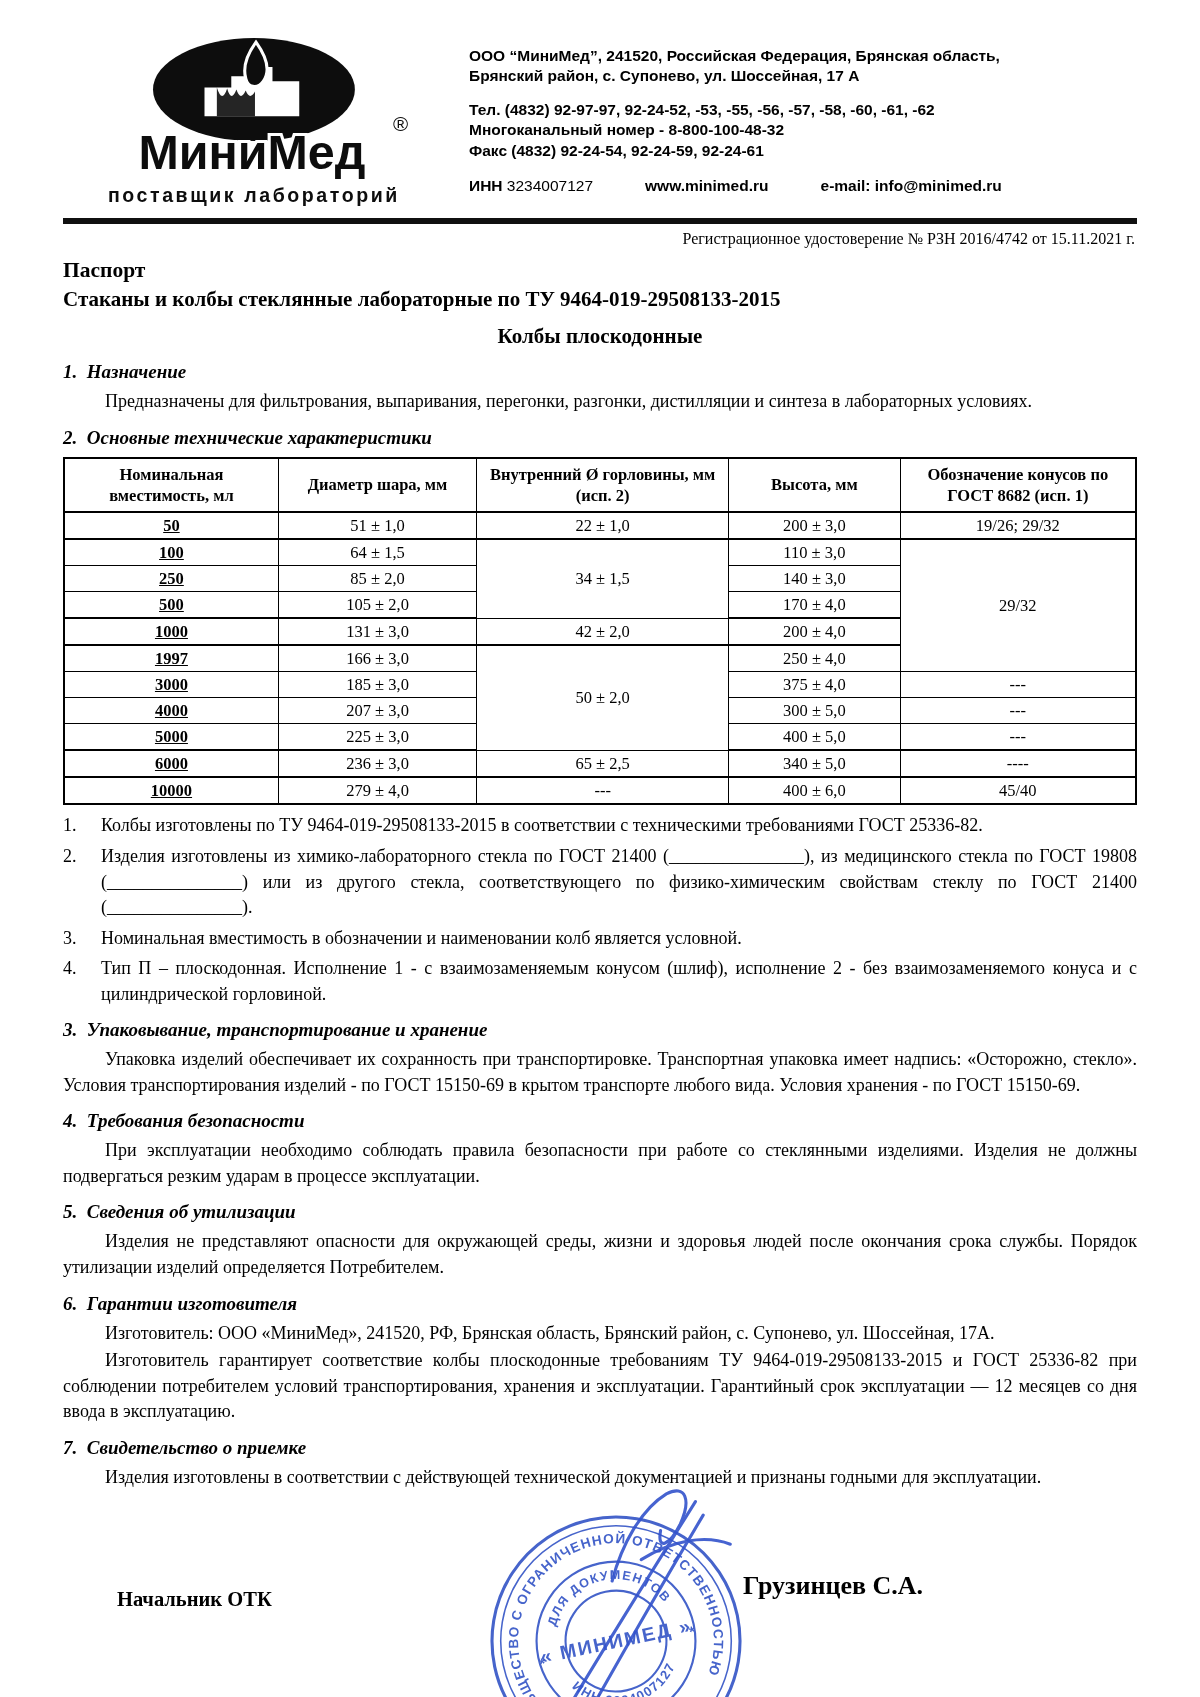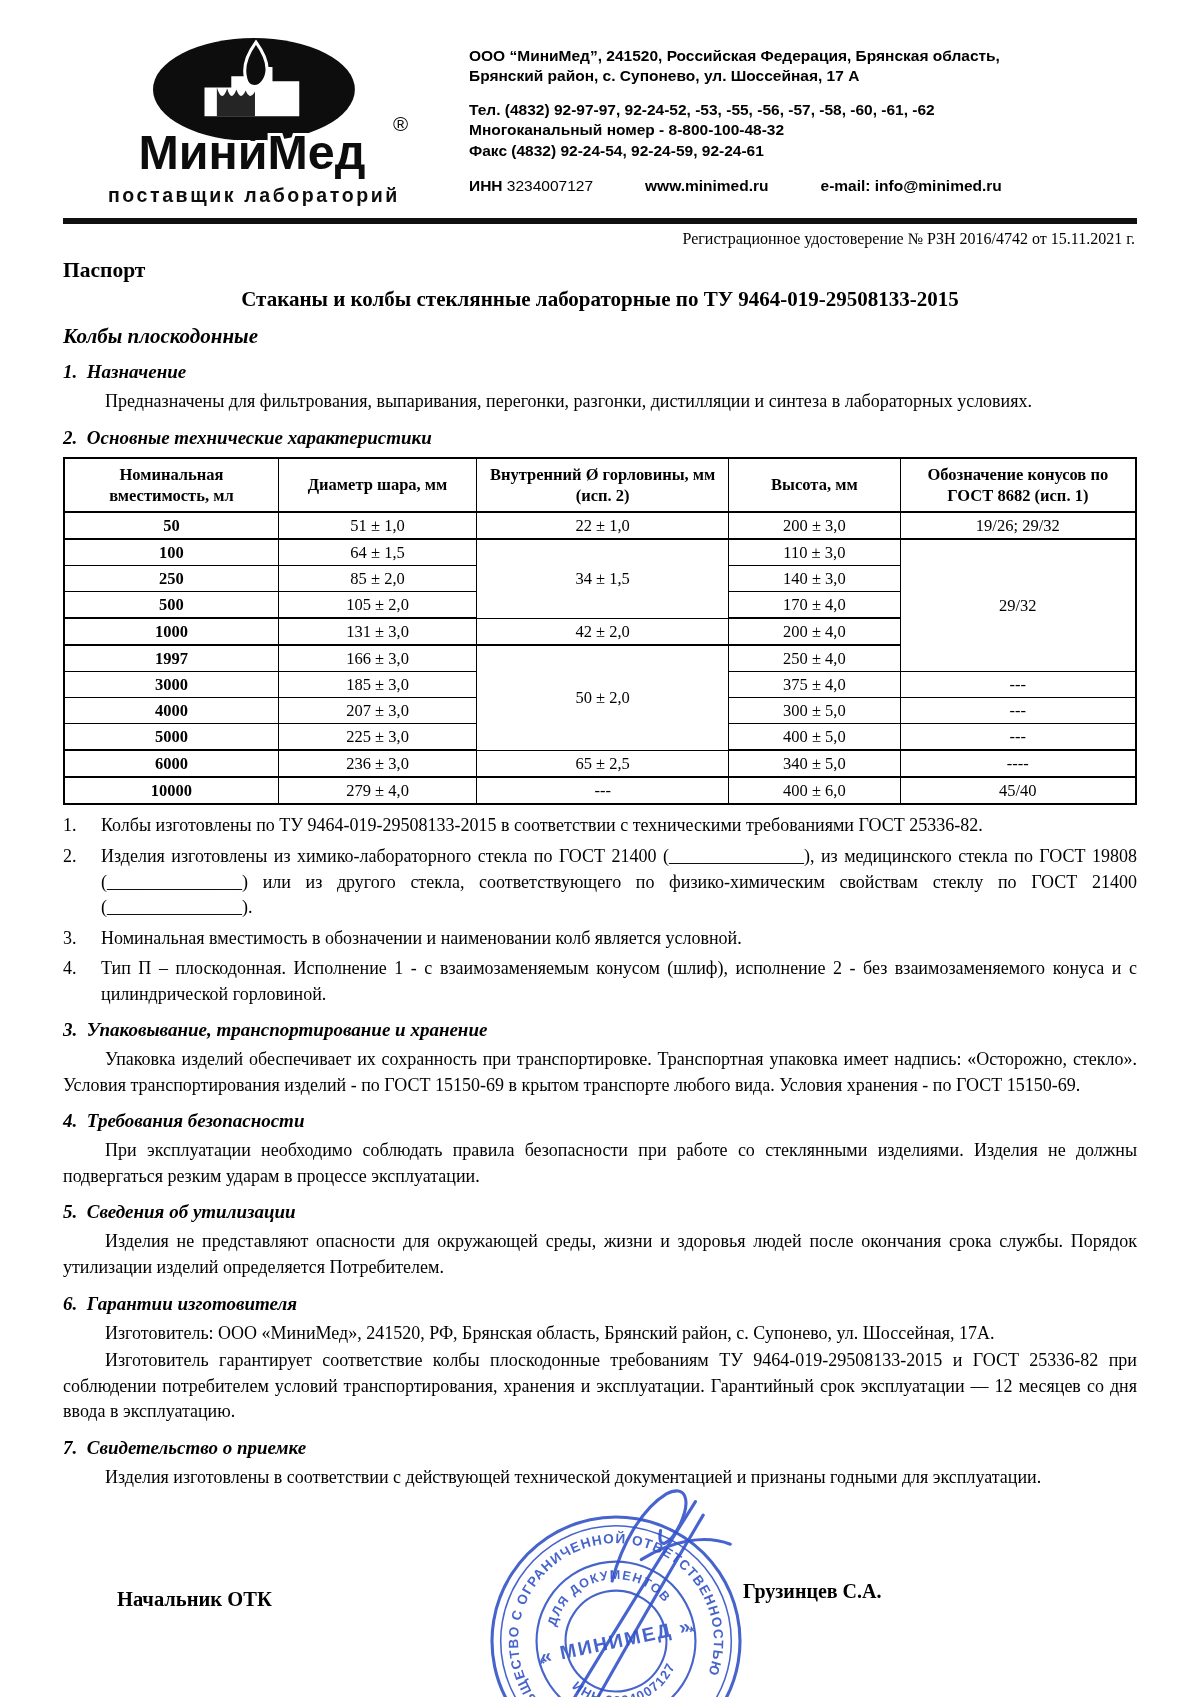--- a/index.html
+++ b/index.html
@@ -17,41 +17,41 @@
     font-size:15.5px; line-height:1.32;
   }
   .contact .gap { height:13px; }
   .contact-bottom { display:flex; margin-top:2px; }
   .contact-bottom .cb { margin-right:52px; white-space:nowrap; }
   .inn-num { font-weight:normal; }
   .rule { border:none; border-top:6px solid #101010; margin:6px 0 4px 0; }
   .reg { text-align:right; font-size:16px; margin:6px 2px 4px 0; }
   
   .t-doc  { text-align:left; font-weight:bold; font-size:21.5px; margin:10px 0 2px; }
-  .t-main { text-align:center; font-weight:bold; font-size:21px;   margin:4px 0 2px; }
-  .t-sub  { font-weight:bold; font-style:italic; font-size:21px; margin:12px 0 6px; }
+  .t-main { font-weight:bold; font-size:21px;   margin:4px 0 2px; }
+  .t-sub  { text-align:center; font-weight:bold; font-size:21px; margin:12px 0 6px; }
   .sec-h  { text-align:left; font-weight:bold; font-size:19px; margin:12px 0 6px; white-space:pre-wrap;font-style:italic; }
   .para   { font-size:18px; text-align:justify; text-indent:42px; line-height:1.42; margin:2px 0; }
   
   table.specs { width:100%; border-collapse:collapse; margin:8px 0 8px; font-size:16.5px; border:2.5px solid #000; }
   .specs th, .specs td { border:1.3px solid #000; text-align:center; vertical-align:middle; padding:1px 4px; line-height:1.3; }
   .specs th { font-weight:bold; padding:5px 4px; }
   .specs td { height:23px; }
-  .specs td.cap { font-weight:bold; }
+  .specs td.cap { font-weight:bold;text-decoration:underline; }
   .specs tr.hb > td { border-bottom-width:2.5px; }
   .specs thead tr th { border-bottom-width:2px; }
   
   .notes { margin:4px 0 2px; }
   .note { display:flex; font-size:18px; line-height:1.42; margin:5px 0; }
   .note .n { width:38px; flex:none; }
   .note .t { flex:1; text-align:justify; }
   
   .sign-block { position:relative; height:258px; margin-top:26px; }
   .sign-left  { position:absolute; left:54px;  top:72px; font-size:20.5px; font-weight:bold; }
-  .sign-right { position:absolute; left:680px; top:64px; font-size:20px; font-weight:bold; }
+  .sign-right { position:absolute; left:680px; top:55px; font-size:26px; font-weight:bold; }
   .stamp-wrap { position:absolute; left:378px; top:-28px; width:350px; height:310px; }
 </style>
 </head>
 <body>
 
 <div class="page">
 
   <div class="header">
     <div class="logo-block">
       <svg width="310" height="172" viewBox="0 0 300 167">

